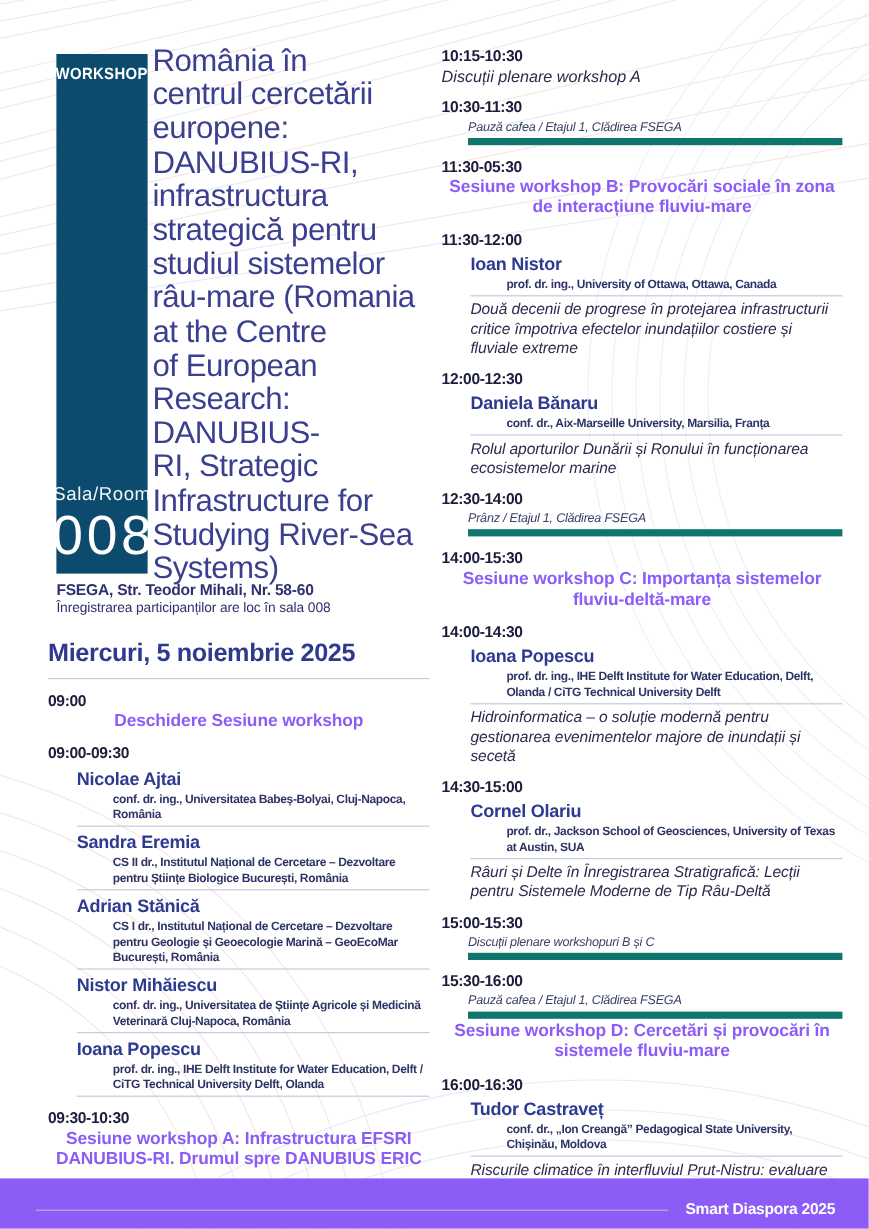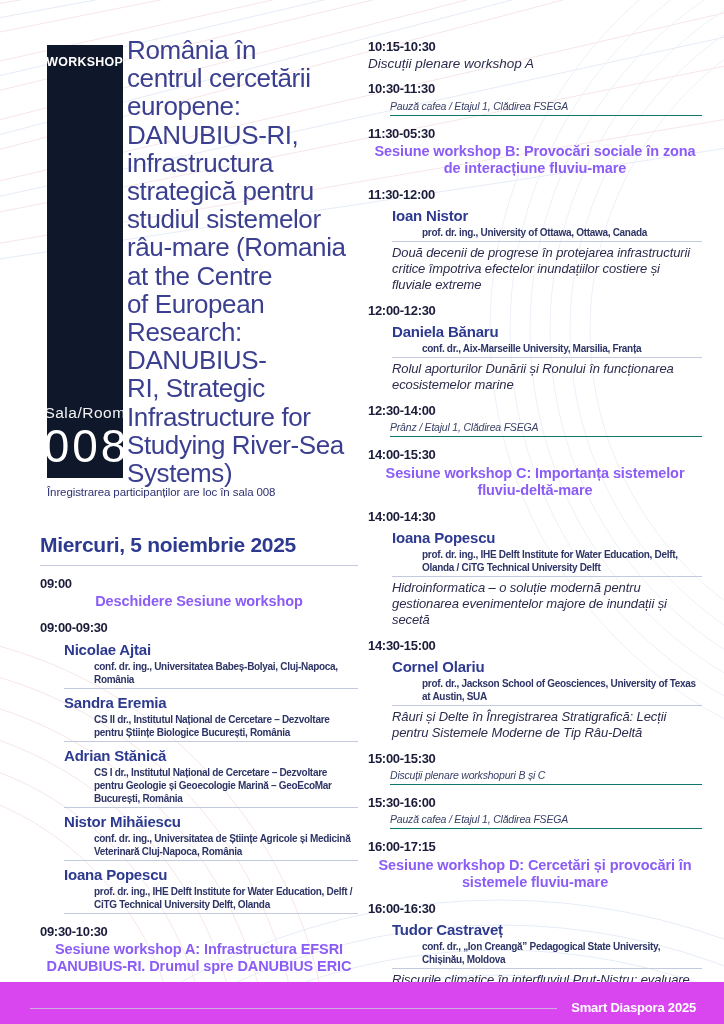--- a/index.html
+++ b/index.html
@@ -6,21 +6,21 @@
   body{width:724px;height:1024px;position:relative;overflow:hidden;
        background:#ffffff;font-family:"Liberation Sans",sans-serif;
        -webkit-font-smoothing:antialiased;}
   .page{position:absolute;inset:0;width:724px;height:1024px;}
 
   
   .guilloche{position:absolute;inset:0;z-index:0;pointer-events:none;}
 
   
   .badge{position:absolute;left:47px;top:45px;width:76px;height:433px;
-         background:#0f172a;color:#ffffff;z-index:2;
+         background:#0c4a6e;color:#ffffff;z-index:2;
          display:flex;flex-direction:column;align-items:center;}
   .badge-label{font-weight:700;font-size:13.5px;letter-spacing:.3px;margin-top:9px;
                transform:scaleX(.92);}
   .room-group{margin-top:auto;margin-bottom:8px;text-align:center;}
   .room-label{font-weight:400;font-size:15.5px;letter-spacing:.5px;opacity:.95;}
   .room-number{font-weight:400;font-size:46px;line-height:1.05;letter-spacing:3px;
                margin-left:3px;}
   .main-title{position:absolute;left:127px;top:36px;z-index:2;
               color:#3b3f8f;font-size:26px;line-height:28.2px;font-weight:500;
               letter-spacing:-.4px;white-space:pre;}
@@ -43,26 +43,26 @@
   .speaker{margin-left:24px;margin-top:5px;}
   .speaker-name{color:#2d3a8f;font-weight:700;font-size:15px;letter-spacing:-.2px;
                 margin-bottom:2px;}
   .affil{color:#2e3566;font-weight:700;font-size:10px;line-height:1.3;
          letter-spacing:-.3px;border-bottom:1px solid #c3cadd;padding-bottom:2px;padding-left:30px;}
   .talk{color:#2b2b4d;font-style:italic;font-size:13px;line-height:1.22;
         margin-top:3px;letter-spacing:-.1px;}
   .plenary{color:#2b2b4d;font-style:italic;font-size:13.5px;
            margin-top:2px;}
   .break{margin-left:22px;color:#3a4168;font-style:italic;font-size:10.5px;
-         letter-spacing:-.2px;border-bottom:1px solid #0f766e;padding-bottom:3px;
+         letter-spacing:-.2px;border-bottom:6px solid #0f766e;padding-bottom:3px;
          margin-top:3px;}
 
   
   .footer{position:absolute;left:0;bottom:0;width:724px;height:42px;
-          background:#d946ef;z-index:3;display:flex;align-items:center;}
+          background:#8b5cf6;z-index:3;display:flex;align-items:center;}
   .footer-rule{flex:1;height:1px;background:#c9cdde;opacity:.75;
                margin-left:30px;margin-right:14px;margin-top:10px;}
   .footer-text{color:#ffffff;font-weight:700;font-size:13px;letter-spacing:-.2px;
                margin-right:28px;margin-top:8px;}
 </style>
 </head>
 <body>
 
 <div class="page">
 
@@ -131,20 +131,21 @@
 at the Centre
 of European
 Research:
 DANUBIUS-
 RI, Strategic
 Infrastructure for
 Studying River-Sea
 Systems)</div>
 
   <div class="venue">
+    <div class="venue-address">FSEGA, Str. Teodor Mihali, Nr. 58-60</div>
     <div class="venue-reg">Înregistrarea participanților are loc în sala 008</div>
   </div>
 
   <div class="left-col">
     <div class="date-heading">Miercuri, 5 noiembrie 2025</div>
 
     <div class="time">09:00</div>
     <div class="session">Deschidere Sesiune workshop</div>
 
     <div class="time">09:00-09:30</div>
@@ -224,21 +225,20 @@
       <div class="affil">prof. dr., Jackson School of Geosciences, University of Texas at Austin, SUA</div>
       <div class="talk">Râuri și Delte în Înregistrarea Stratigrafică: Lecții pentru Sistemele Moderne de Tip Râu-Deltă</div>
     </div>
 
     <div class="time">15:00-15:30</div>
     <div class="break">Discuții plenare workshopuri B și C</div>
 
     <div class="time">15:30-16:00</div>
     <div class="break">Pauză cafea / Etajul 1, Clădirea FSEGA</div>
 
-    <div class="time">16:00-17:15</div>
     <div class="session">Sesiune workshop D: Cercetări și provocări în sistemele fluviu-mare</div>
 
     <div class="time">16:00-16:30</div>
     <div class="speaker">
       <div class="speaker-name">Tudor Castraveț</div>
       <div class="affil">conf. dr., „Ion Creangă” Pedagogical State University, Chișinău, Moldova</div>
       <div class="talk">Riscurile climatice în interfluviul Prut-Nistru: evaluare multi-scară și cartografiere operațională</div>
     </div>
 
     <div class="time">16:30-17:00</div>

